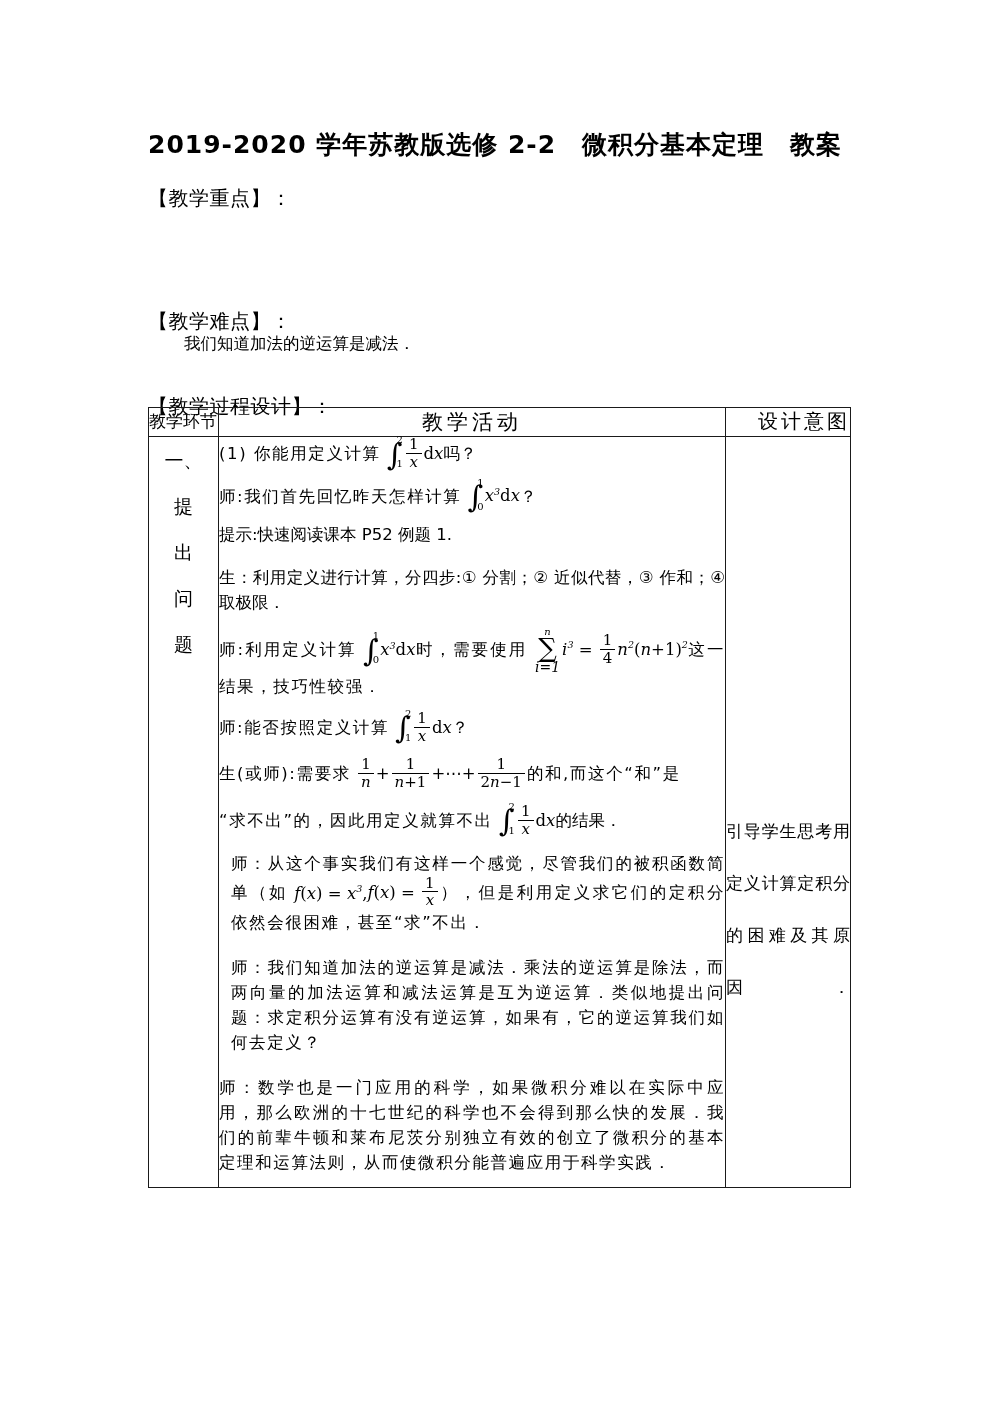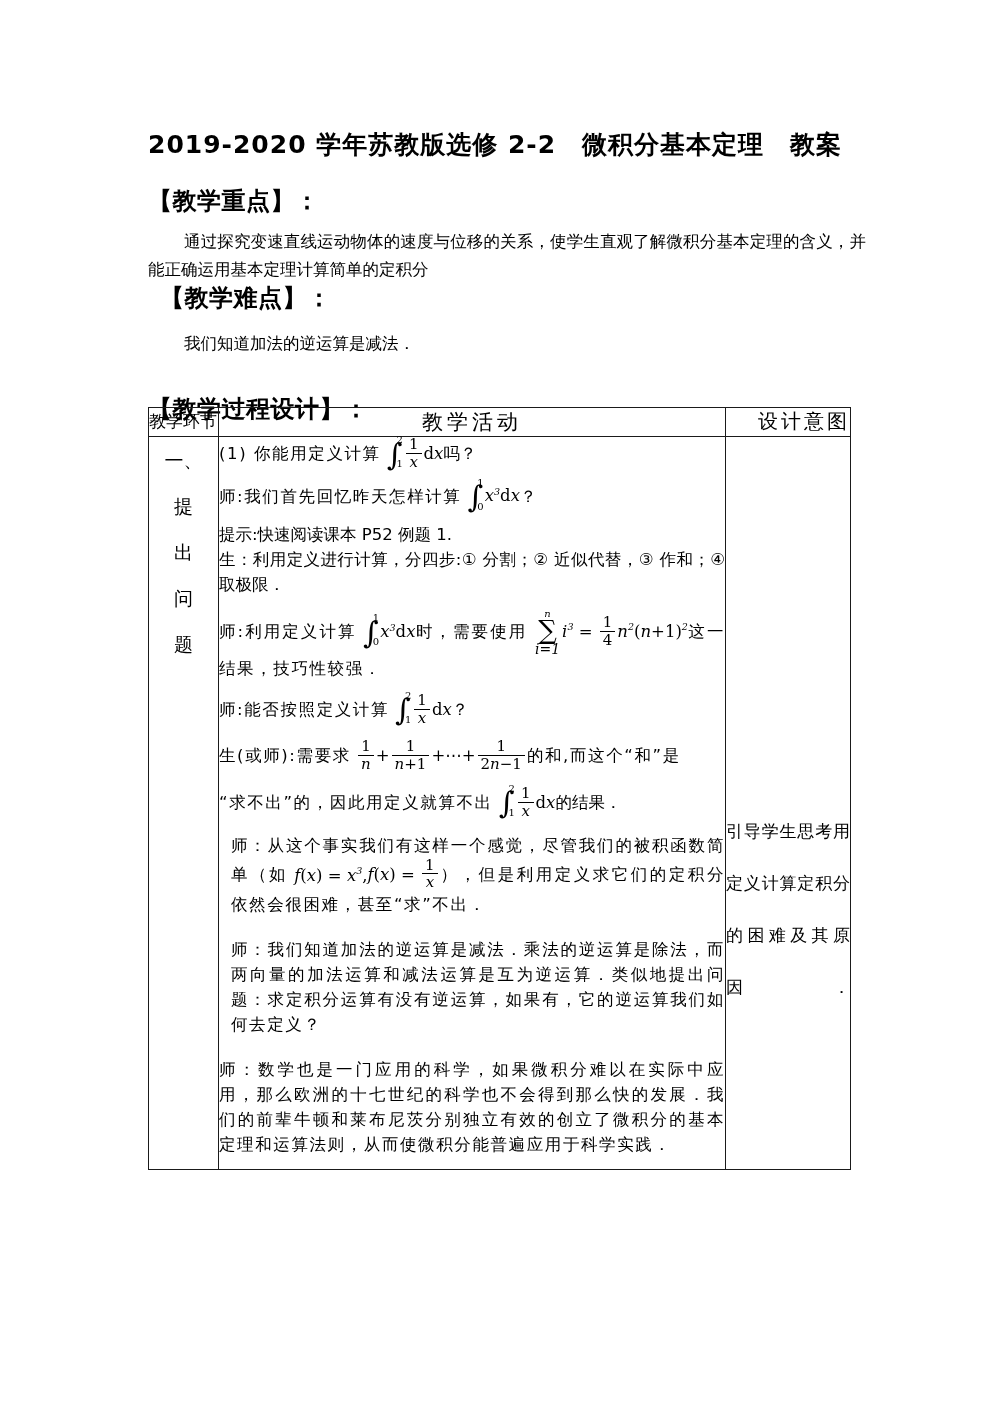--- a/index.html
+++ b/index.html
@@ -33,26 +33,26 @@
     font-weight: bold;
     letter-spacing: 1px;
     white-space: nowrap;
   }
   .doc-title .gap { display: inline-block; width: 26px; }
 
   
   .sec-head {
     position: absolute;
     left: 148px;
-    font-size: 24px;
-    font-weight: bold;
+    font-size: 20px;
+    font-weight: normal;
     letter-spacing: 0.5px;
   }
   #head-key   { top: 185px; }
-  #head-hard  { top: 282px; margin-left: 12px; }
+  #head-hard  { top: 308px; }
   #head-proc  { top: 393px; }
 
   .body-para {
     position: absolute;
     left: 148px;
     width: 718px;
     font-size: 16.5px;
     line-height: 28px;
     text-align: justify;
   }
@@ -119,21 +119,21 @@
   .activity-cell {
     padding: 14px 12px 16px 10px;
     font-size: 16.5px;
     line-height: 25px;
   }
   .activity-cell p {
     margin: 0 0 12px 0;
     text-align: justify;
     text-justify: inter-ideograph;
   }
-  .activity-cell p.tight { margin-bottom: 0; }
+  .activity-cell p.tight { margin-bottom: 18px; }
   .activity-cell p.gap-big { margin-bottom: 20px; margin-left: 12px; }
   .line-sp { letter-spacing: 1.6px; }
 
   
   .intent-cell {
     padding: 0 8px;
     font-size: 17px;
     line-height: 52px;
     text-align: justify;
     text-align-last: justify;
@@ -212,21 +212,20 @@
 </head>
 <body>
 
 <div class="page">
 
   <div class="doc-title">
     <span>2019-2020 学年苏教版选修 2-2</span><span class="gap"></span><span>微积分基本定理</span><span class="gap"></span><span>教案</span>
   </div>
 
   <div class="sec-head" id="head-key">【教学重点】：</div>
-  <div class="body-para" id="para-key">通过探究变速直线运动物体的速度与位移的关系，使学生直观了解微积分基本定理的含义，并能正确运用基本定理计算简单的定积分</div>
 
   <div class="sec-head" id="head-hard">【教学难点】：</div>
   <div class="body-para" id="para-hard">我们知道加法的逆运算是减法．</div>
 
   <div class="sec-head" id="head-proc">【教学过程设计】：</div>
 
   <table class="lesson-table">
     <colgroup>
       <col class="col-stage">
       <col class="col-activity">

